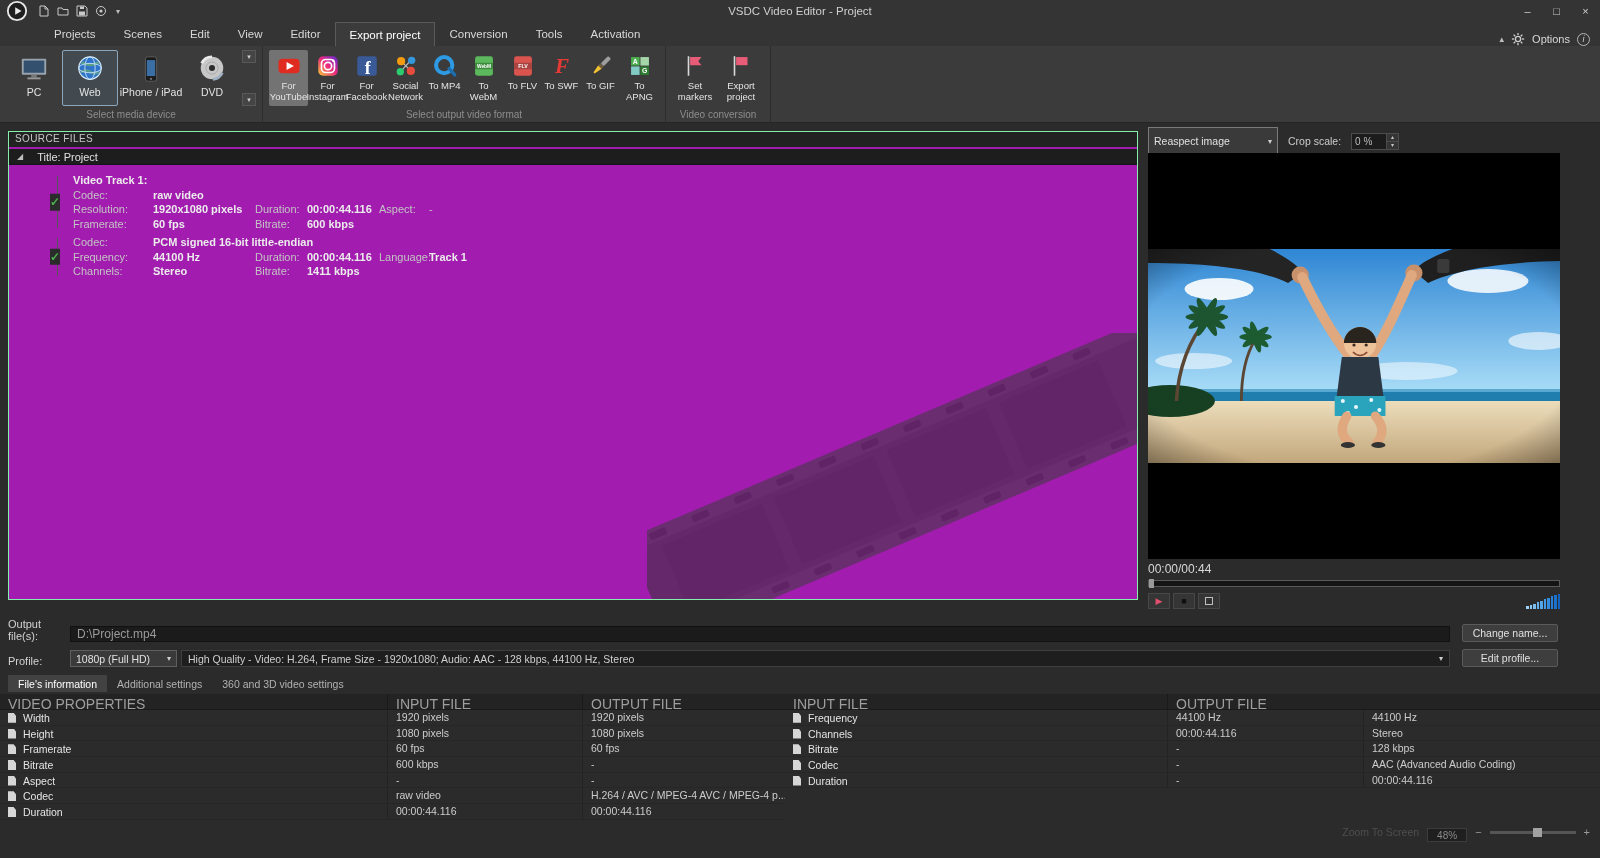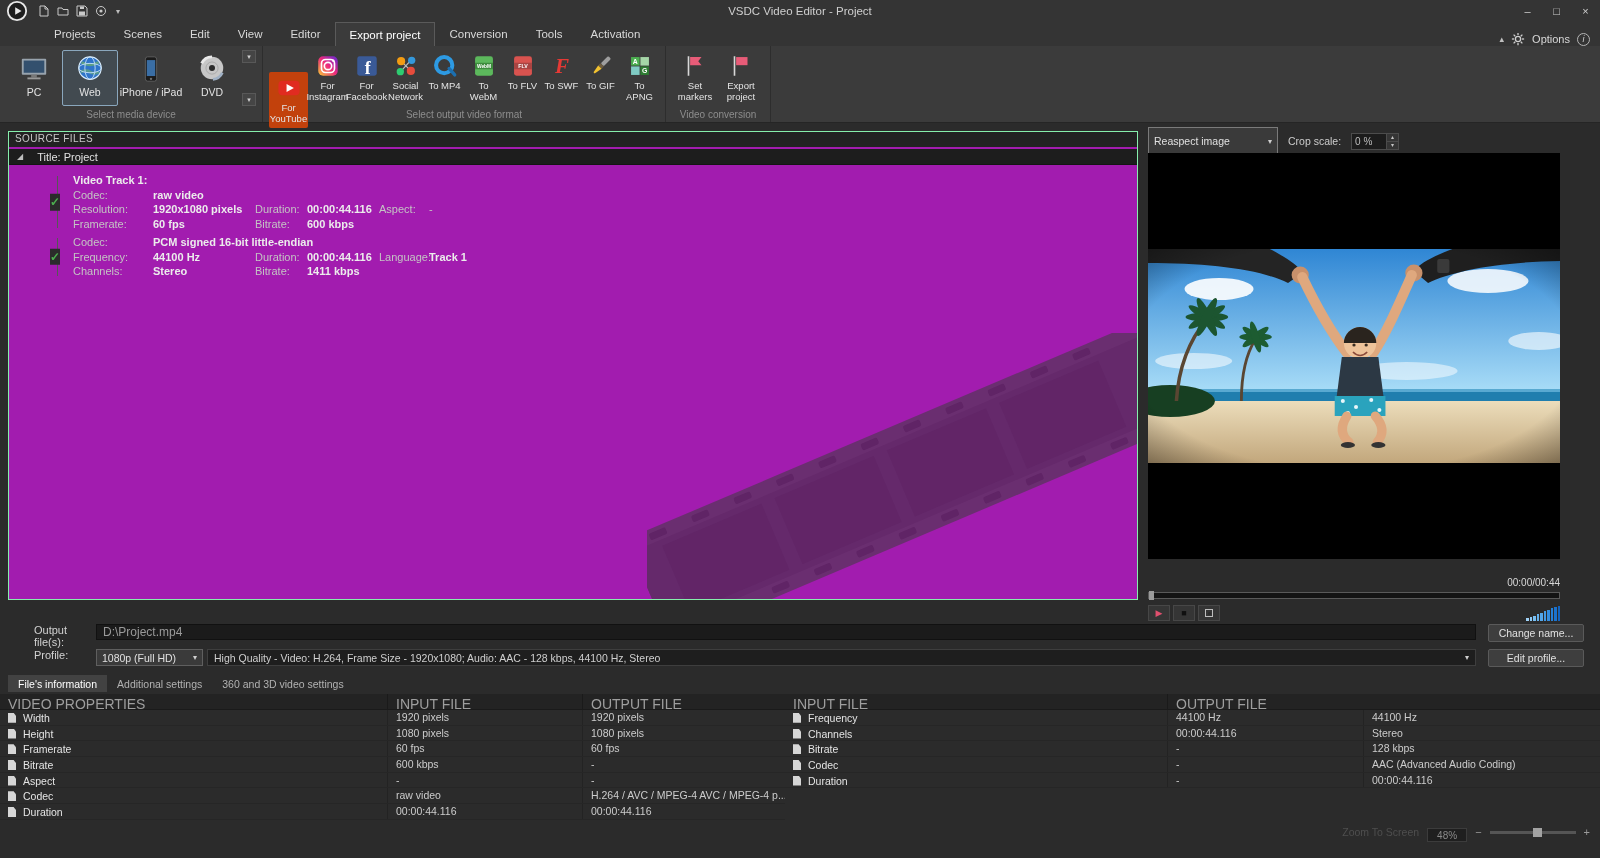--- a/index.html
+++ b/index.html
@@ -33,21 +33,21 @@
   .rcaption { position:absolute; bottom:2px; left:0; right:0; text-align:center; font-size:10px; color:#8d8d8d; white-space:nowrap; }
   .dev-tile { width:56px; height:56px; display:flex; flex-direction:column; align-items:center; justify-content:flex-start; padding-top:3px; border:1px solid transparent; }
   .dev-tile svg { width:30px; height:30px; }
   .dev-tile .dlabel { font-size:10.5px; color:#e2e2e2; margin-top:2px; white-space:nowrap; }
   .dev-tile.selected { border:1px solid #8aa7bd; background:#424a50; border-radius:2px; }
   .dev-scroll { display:flex; flex-direction:column; justify-content:space-between; height:56px; margin-left:2px; }
   .dev-scroll .sbtn { width:14px; height:13px; background:#454545; border:1px solid #585858; font-size:7px; color:#cfcfcf; display:flex; align-items:center; justify-content:center; }
   .fmt-tile { width:39px; height:56px; display:flex; flex-direction:column; align-items:center; padding-top:3px; border-radius:2px; }
   .fmt-tile svg { width:26px; height:26px; flex:none; }
   .fmt-label { font-size:9.5px; line-height:1.12; text-align:center; color:#e4e4e4; margin-top:2px; }
-  .fmt-tile.selected { background:#c2410c;margin-top:22px; }
+  .fmt-tile.selected { background:#737373; }
   .conv-tile { width:46px; height:56px; display:flex; flex-direction:column; align-items:center; padding-top:3px; }
   .conv-tile svg { width:26px; height:26px; }
 
   
   .source-panel { position:absolute; left:8px; top:131px; width:1130px; height:469px; background:#a21caf; border:1px solid #86efac; overflow:hidden; }
   .sp-header { height:15px; background:#222222; font-size:10px; color:#c7c7c7; padding:1px 6px; letter-spacing:.4px; }
   .sp-project-row { height:16px; background:#1d1d1d; border-bottom:1px solid #151515; display:flex; align-items:center; padding-left:8px; margin-top:2px; }
   .collapse-tri { font-size:8px; color:#bdbdbd; margin-right:14px; }
   .sp-project-label { font-size:11px; color:#e0e0e0; }
   .tree { padding:8px 0 0 64px; }
@@ -66,39 +66,39 @@
   .pv-select .arrow, .combo .arrow, .small-select .arrow { margin-left:auto; font-size:8px; color:#cfcfcf; }
   .crop-label { font-size:10.5px; color:#cccccc; }
   .spinbox { width:48px; height:17px; background:#1c1c1c; border:1px solid #4c4c4c; display:flex; }
   .spin-val { flex:1; font-size:10px; color:#bdbdbd; padding:2px 3px; }
   .spin-btns { width:12px; display:flex; flex-direction:column; border-left:1px solid #4c4c4c; }
   .spin-btns span { flex:1; font-size:6px; line-height:7px; text-align:center; color:#c5c5c5; background:#353535; }
   .spin-btns span:first-child { border-bottom:1px solid #4c4c4c; }
   .pv-canvas { margin-top:2px; height:406px; background:#000; position:relative; }
   .pv-photo { position:absolute; left:0; right:0; top:96px; height:214px; }
   .pv-photo svg { display:block; width:100%; height:100%; }
-  .pv-timecode { text-align:right; font-size:10px; color:#d8d8d8; margin-top:18px; }
+  .pv-timecode { font-size:12px; color:#d8d8d8; margin-top:3px; }
   .pv-seek { margin-top:4px; height:7px; background:#141414; border:1px solid #5a5a5a; position:relative; }
   .pv-seek .handle { position:absolute; left:0; top:-2px; width:5px; height:9px; background:#9a9a9a; }
   .pv-transport { margin-top:6px; display:flex; align-items:flex-end; }
   .tbtn { width:22px; height:16px; background:#353535; border:1px solid #474747; display:flex; align-items:center; justify-content:center; margin-right:3px; }
   .tbtn .play-glyph { color:#e0506e; font-size:9px; }
   .tbtn .stop-glyph { color:#101010; font-size:9px; }
   .tbtn .frame-glyph { width:8px; height:8px; border:1px solid #bdbdbd; position:relative; }
   .tbtn .frame-glyph::after { content:""; position:absolute; inset:1.5px; background:#2b2b2b; border-radius:50%; }
   .meter { margin-left:auto; display:flex; align-items:flex-end; gap:1px; height:15px; }
   .meter span { width:2.5px; background:#2a95e8; display:inline-block; }
   .meter span:nth-child(1){height:3px;background:#9fd2f7;} .meter span:nth-child(2){height:4px;background:#8cc9f5;}
   .meter span:nth-child(3){height:5px;background:#79bff2;} .meter span:nth-child(4){height:7px;background:#65b2ee;}
   .meter span:nth-child(5){height:8px;background:#53a6ea;} .meter span:nth-child(6){height:10px;background:#4299e5;}
   .meter span:nth-child(7){height:11px;background:#338ddf;} .meter span:nth-child(8){height:13px;background:#2680d8;}
   .meter span:nth-child(9){height:14px;background:#1b72cd;} .meter span:nth-child(10){height:15px;background:#1263bf;}
 
   
-  .out-row { position:absolute; left:8px; right:16px; height:18px; display:flex; align-items:flex-start;margin-left:26px; }
+  .out-row { position:absolute; left:8px; right:16px; height:18px; display:flex; align-items:flex-end; }
   .row-output { top:624px; } .row-profile { top:649px; }
   .out-label { width:62px; font-size:11px; color:#d2d2d2; flex:none; }
   .path-input { position:absolute; left:62px; width:1380px; height:16px; background:#1b1b1b; border:1px solid #111; color:#9a9a9a; font-size:12px; padding:0 6px; font-family:"Liberation Sans", sans-serif; }
   .gray-btn { position:absolute; left:1454px; width:96px; height:18px; background:#3e3e3e; border:1px solid #5a5a5a; color:#e0e0e0; font-size:10.5px; display:flex; align-items:center; justify-content:center; border-radius:2px; }
   .small-select { position:absolute; left:62px; width:107px; height:17px; background:#3a3a3a; border:1px solid #5f5f5f; font-size:10.5px; color:#e0e0e0; display:flex; align-items:center; padding:0 5px; }
   .combo { position:absolute; left:173px; width:1269px; height:17px; background:#1e1e1e; border:1px solid #3e3e3e; font-size:10.5px; color:#cfcfcf; display:flex; align-items:center; padding:0 6px; }
 
   
   .info-tabs { position:absolute; left:8px; top:675px; height:17px; display:flex; }
   .itab { padding:0 10px; font-size:10.5px; color:#b2b2b2; display:flex; align-items:center; }

